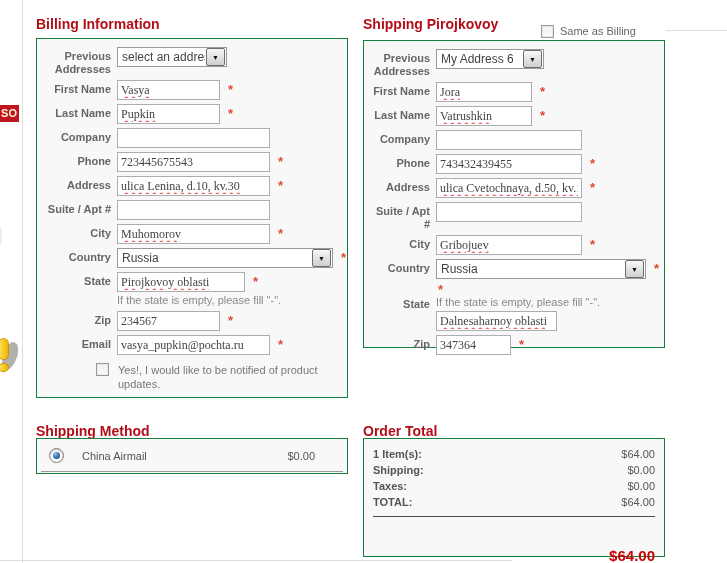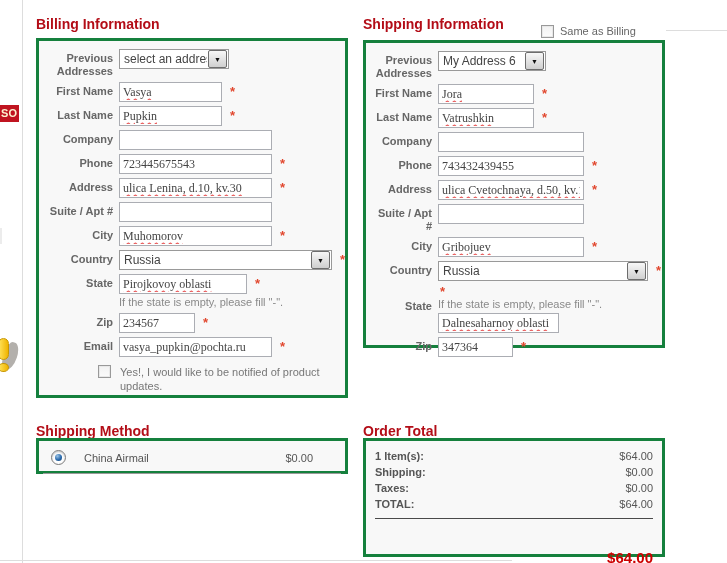--- a/index.html
+++ b/index.html
@@ -1,28 +1,28 @@
 <!DOCTYPE html>
 <html><head>
 <meta charset="utf-8">
 <style>
   html,body{margin:0;padding:0;background:#fff;}
   .canvas{position:relative;width:727px;height:563px;background:#fff;overflow:hidden;
           font-family:"Liberation Sans",sans-serif;}
   .section-title{position:absolute;margin:0;font-size:14px;font-weight:bold;color:#b30d17;}
-  .panel{position:absolute;background:#f8f8f8;border:3px solid #15803d;box-sizing:border-box;}
+  .panel{position:absolute;background:#f8f8f8;border:1px solid #15803d;box-sizing:border-box;}
   .form{padding:8px 0 0 4px;}
   .frow{display:flex;align-items:flex-start;margin-bottom:4px;}
   .frow>label{min-width:70px;width:70px;text-align:right;font-weight:bold;color:#666;
               font-size:11px;line-height:13px;padding:3px 6px 0 0;box-sizing:content-box;}
   .ship .frow>label{min-width:62px;width:62px;}
   .tinput{height:20px;border:1px solid #abadb3;background:#fff;font-size:12px;color:#444;
           padding:0 3px;box-sizing:border-box;font-family:Liberation Serif, serif;}
   .sq{text-decoration:underline wavy rgba(225,40,40,.8);text-underline-offset:2px;}
-  .w75{width:75px}.w80{width:76px}.w96{width:96px}.w103{width:103px}.w108{width:108px}
+  .w75{width:75px}.w80{width:103px}.w96{width:96px}.w103{width:103px}.w108{width:108px}
   .w110{width:110px}.w121{width:121px}.w128{width:128px}.w146{width:146px}
   .w153{width:153px}.w210{width:210px}.w216{width:216px}
   .req{color:#e1472e;font-size:13px;font-weight:bold;margin-left:8px;padding-top:3px;line-height:13px;}
   .sel{display:flex;align-items:center;height:20px;border:1px solid #999;background:#fff;box-sizing:border-box;}
   .sel .txt{flex:1;font-size:12px;color:#444;padding:0 4px;white-space:nowrap;overflow:hidden;}
   .sel .btn{width:17px;height:16px;margin:1px;background:linear-gradient(#f7f7f7,#cfcfcf);
             border:1px solid #6d6d6d;border-radius:2px;display:flex;align-items:center;
             justify-content:center;font-size:7px;color:#111;line-height:7px;}
   .note{font-size:11px;color:#8a8a8a;margin-top:2px;line-height:13px;}
   .col{display:flex;flex-direction:column;}
@@ -150,21 +150,21 @@
       <label>Email</label>
       <input class="tinput w153" value="vasya_pupkin@pochta.ru" style="">
       <span class="req">*</span>
     </div>
     <div class="frow cbrow">
       <span class="cb"></span>
       <span class="cbl">Yes!, I would like to be notified of product updates.</span>
     </div>
   </div>
 
-  <h2 class="section-title" style="left:363px;top:16px;">Shipping Information</h2>
+  <h2 class="section-title" style="left:363px;top:16px;">Shipping Pirojkovoy</h2>
   <div class="samebill">
     <span class="cb"></span>
     <span class="cbl">Same as Billing</span>
   </div>
   <div class="panel form ship" style="left:363px;top:40px;width:302px;height:308px;">
     <div class="frow">
       <label>Previous Addresses</label>
       <div class="sel w108">
         <span class="txt">My Address 6</span>
         <span class="btn">▼</span>

